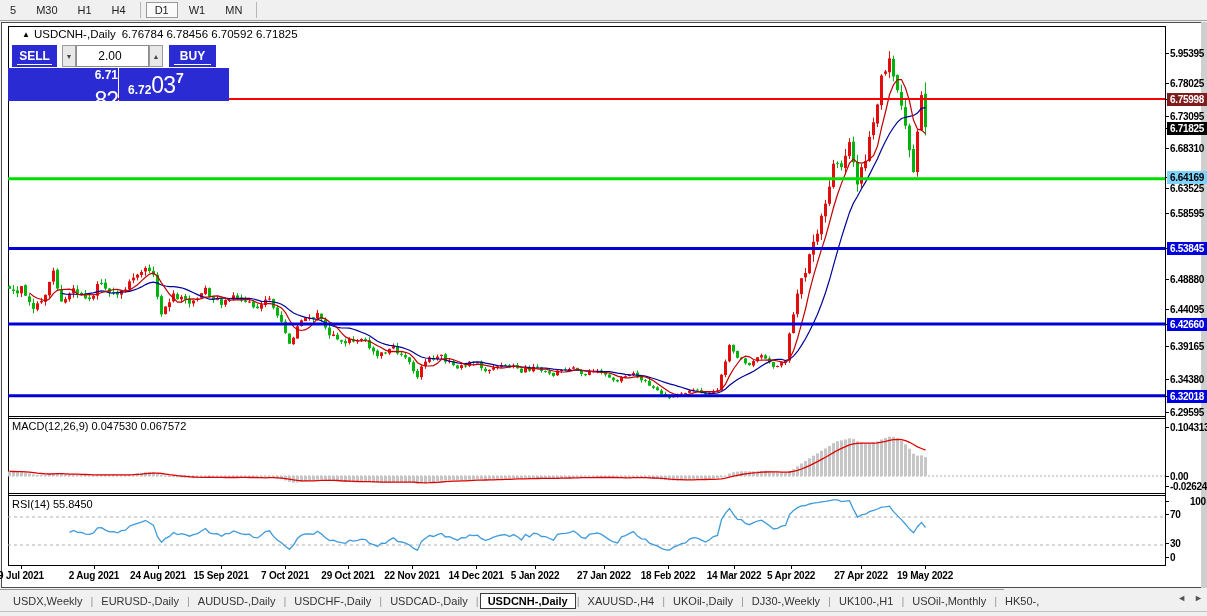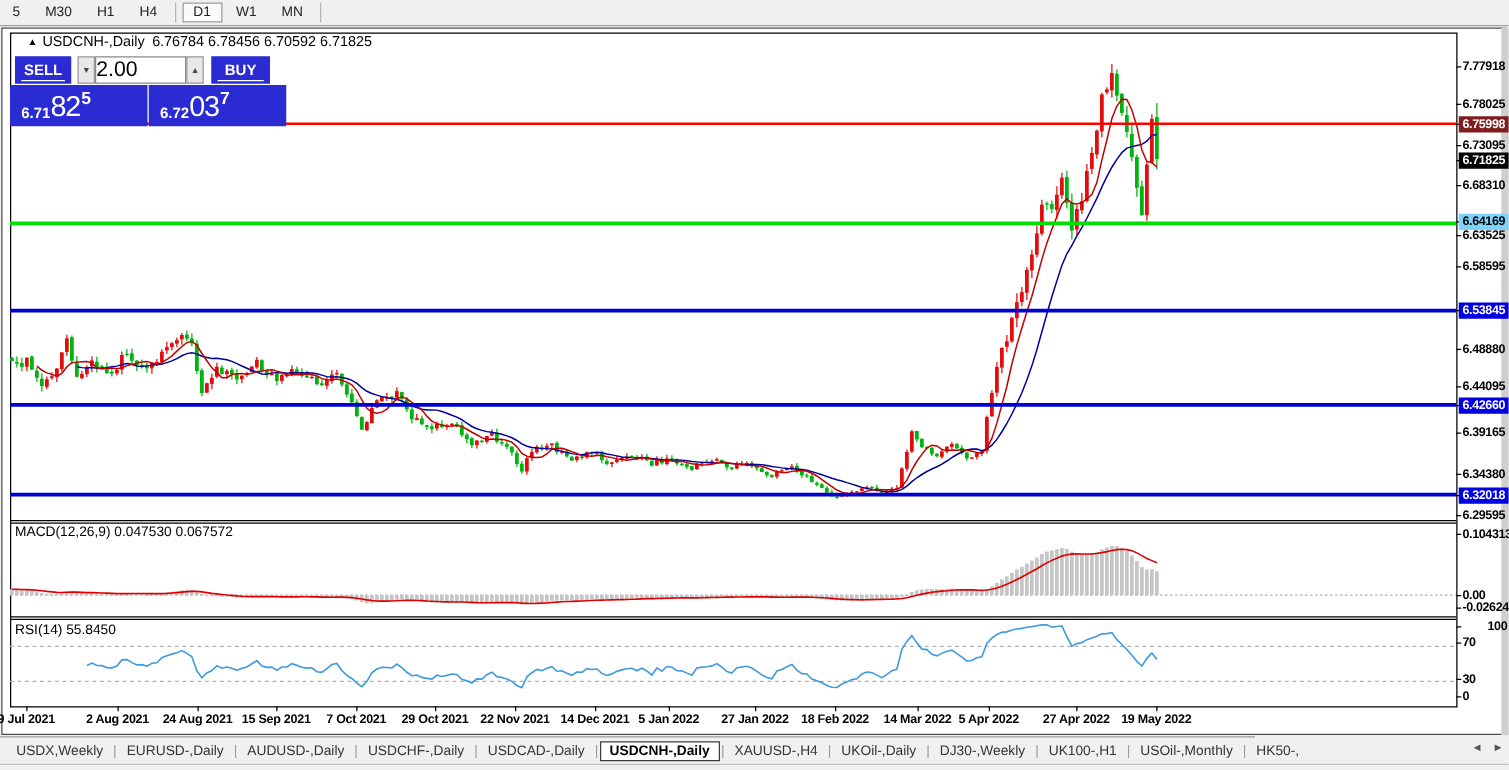--- a/index.html
+++ b/index.html
@@ -28,27 +28,27 @@
   
   #trade-panel { position:absolute; left:8px; top:45px; width:221px; z-index:4; }
   #trade-row1 { display:flex; align-items:center; height:22px; margin-left:4px; }
   .trade-btn { background:#2b2bd3; color:#fff; font-size:12px; font-weight:bold; height:22px;
                display:flex; align-items:center; justify-content:center; position:relative; cursor:pointer; }
   .trade-btn .ul { position:absolute; left:5px; right:5px; bottom:2px; height:1px; background:#fff; }
   #sell-btn { width:45px; }
   #buy-btn  { width:47px; margin-left:6px; }
   .spin-btn { width:14px; height:22px; background:#e8e8e8; border:1px solid #9a9a9a; font-size:7px;
               color:#444; display:flex; align-items:center; justify-content:center; cursor:pointer; }
-  #vol-field { width:73px; height:22px; background:#fff; border:1px solid #8a8a8a; font-size:17px;
-               color:#000; text-align:left; padding-right:5px; line-height:20px; }
+  #vol-field { width:73px; height:22px; background:#fff; border:1px solid #8a8a8a; font-size:12px;
+               color:#000; text-align:center; padding-right:5px; line-height:20px; }
   #dn-btn { margin-left:5px; }
   #trade-row2 { display:flex; margin-top:1px; }
   .px-box { width:110px; height:33px; background:#2b2bd3; color:#fff; display:flex; align-items:flex-end;
             padding:0 0 1px 9px; cursor:pointer; }
-  #sell-box { margin-right:1px; }
+  #sell-box { margin-right:1px;flex-direction:column; }
   .px-small { font-size:12px; font-weight:bold; margin-bottom:3px; }
   .px-big   { font-size:23px; font-weight:400; line-height:30px; letter-spacing:-1px; }
   .px-sup   { font-size:14px; font-weight:bold; margin-bottom:14px; margin-left:1px; }
 
   
   .pane-label { position:absolute; z-index:3; font-size:11px; color:#000; white-space:nowrap; }
 
   
   #price-axis { position:absolute; left:0; top:0; z-index:3; }
   .ax-label { position:absolute; left:1170px; font-size:10px; font-weight:600; letter-spacing:-0.3px;
@@ -895,21 +895,21 @@
         <span class="px-big">03</span>
         <span class="px-sup">7</span>
       </div>
     </div>
   </div>
 
   <div class="pane-label" style="left:12px; top:420px;">MACD(12,26,9) 0.047530 0.067572</div>
   <div class="pane-label" style="left:12px; top:498px;">RSI(14) 55.8450</div>
 
   <div id="price-axis">
-      <div class="ax-label" style="top: 47px;">7.77918</div>
+      <div class="ax-label" style="top: 47px;">5.95395</div>
       <div class="ax-label" style="top: 77px;">6.78025</div>
       <div class="ax-label ax-badge red" style="top: 93px;">6.75998</div>
       <div class="ax-label" style="top: 110px;">6.73095</div>
       <div class="ax-label ax-badge black" style="top: 122px;">6.71825</div>
       <div class="ax-label" style="top: 142px;">6.68310</div>
       <div class="ax-label ax-badge green" style="top: 171px;">6.64169</div>
       <div class="ax-label" style="top: 182px;">6.63525</div>
       <div class="ax-label" style="top: 207px;">6.58595</div>
       <div class="ax-label ax-badge blue" style="top: 242px;">6.53845</div>
       <div class="ax-label" style="top: 273px;">6.48880</div>

